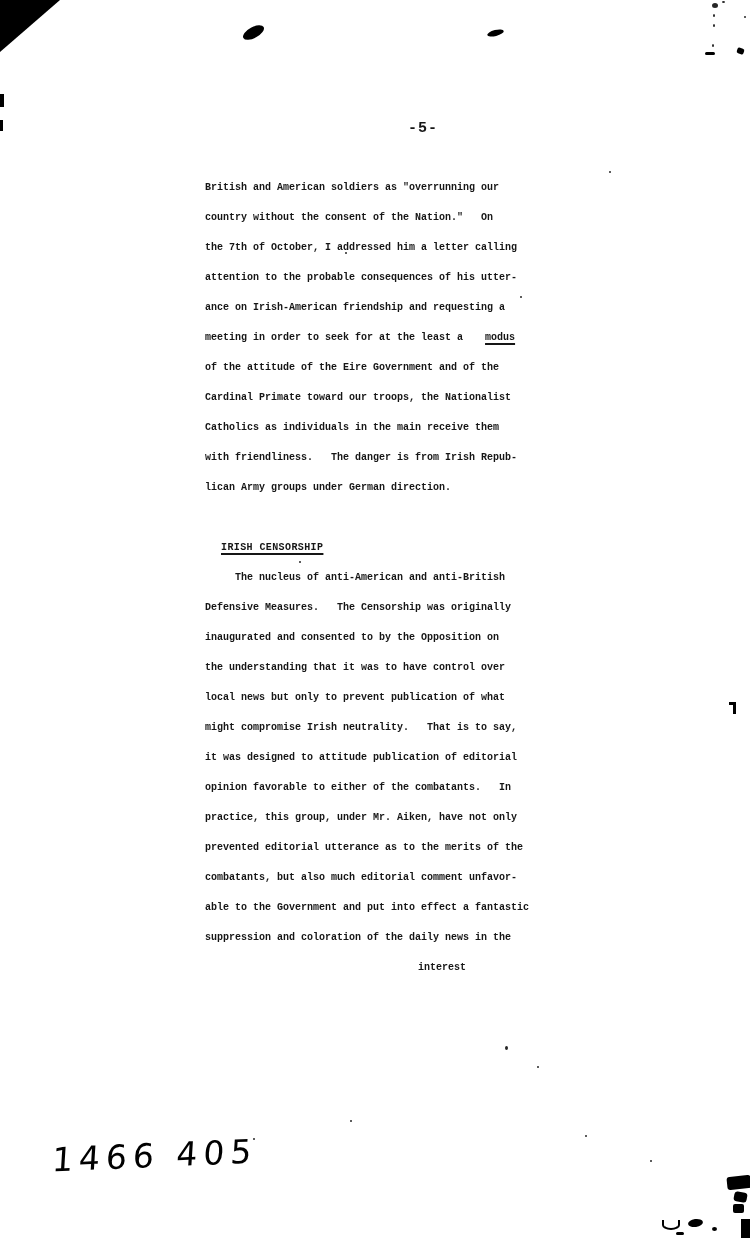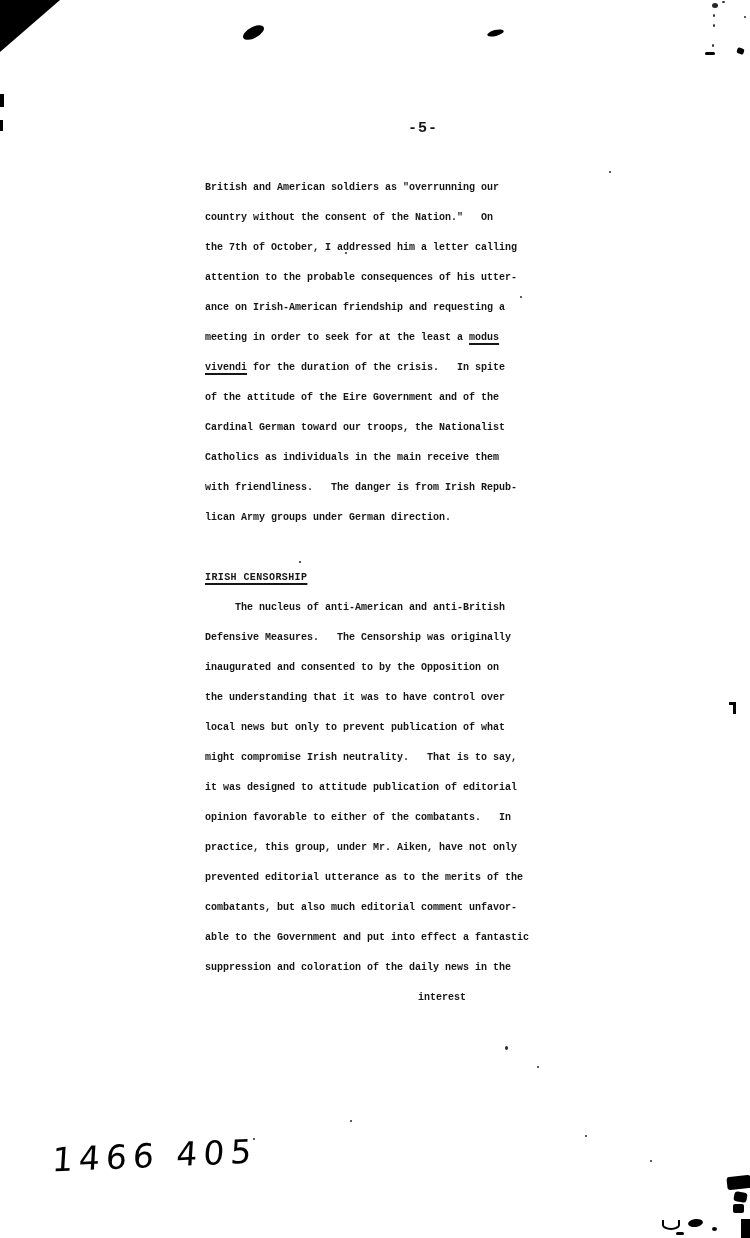--- a/index.html
+++ b/index.html
@@ -29,21 +29,21 @@
   }
   .line {
     font-size: 10px;
     font-weight: bold;
     line-height: 30px;
     height: 30px;
     white-space: pre;
     letter-spacing: 0px;
   }
   .line.right { text-align: center; padding-right: 16px; }
-  .line .u { text-decoration: underline; text-underline-offset: 3px; text-decoration-thickness: 1.5px; }
+  .line .u { text-decoration: underline; text-underline-offset: 3px; text-decoration-thickness: 1.5px; margin-left: 16px; }
   .line.heading { letter-spacing: 0.4px; }
   .handwritten {
     position: absolute;
     left: 52px;
     top: 1136px;
     font-family: "DejaVu Sans", sans-serif;
     font-size: 33px;
     font-weight: 400;
     color: #000;
     transform: rotate(-2.5deg) skewX(-6deg);
@@ -107,23 +107,22 @@
 
   <div class="page-number">-5-</div>
 
   <div class="text-block" id="text-block">
       <div class="line"><span>British and American soldiers as "overrunning our</span></div>
       <div class="line"><span>country without the consent of the Nation."   On</span></div>
       <div class="line"><span>the 7th of October, I addressed him a letter calling</span></div>
       <div class="line"><span>attention to the probable consequences of his utter-</span></div>
       <div class="line"><span>ance on Irish-American friendship and requesting a</span></div>
       <div class="line"><span>meeting in order to seek for at the least a </span><span class="u">modus</span></div>
-      <div class="line"><span class="u">vivendi</span><span> for the duration of the crisis.   In spite</span></div>
       <div class="line"><span>of the attitude of the Eire Government and of the</span></div>
-      <div class="line"><span>Cardinal German toward our troops, the Nationalist</span></div>
+      <div class="line"><span>Cardinal Primate toward our troops, the Nationalist</span></div>
       <div class="line"><span>Catholics as individuals in the main receive them</span></div>
       <div class="line"><span>with friendliness.   The danger is from Irish Repub-</span></div>
       <div class="line"><span>lican Army groups under German direction.</span></div>
       <div class="line"> </div>
       <div class="line heading"><span class="u">IRISH CENSORSHIP</span></div>
       <div class="line"><span>     The nucleus of anti-American and anti-British</span></div>
       <div class="line"><span>Defensive Measures.   The Censorship was originally</span></div>
       <div class="line"><span>inaugurated and consented to by the Opposition on</span></div>
       <div class="line"><span>the understanding that it was to have control over</span></div>
       <div class="line"><span>local news but only to prevent publication of what</span></div>

